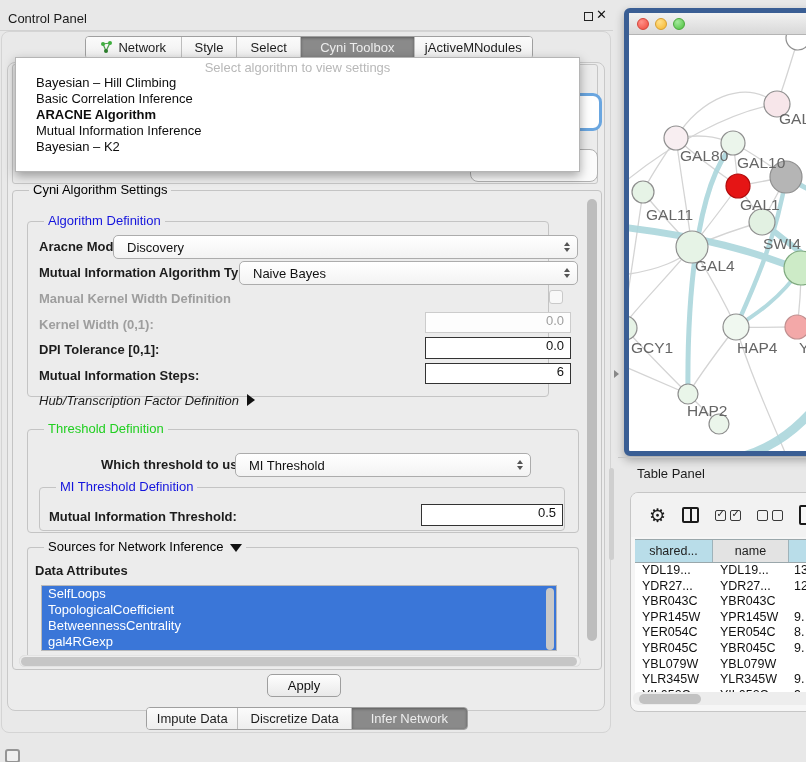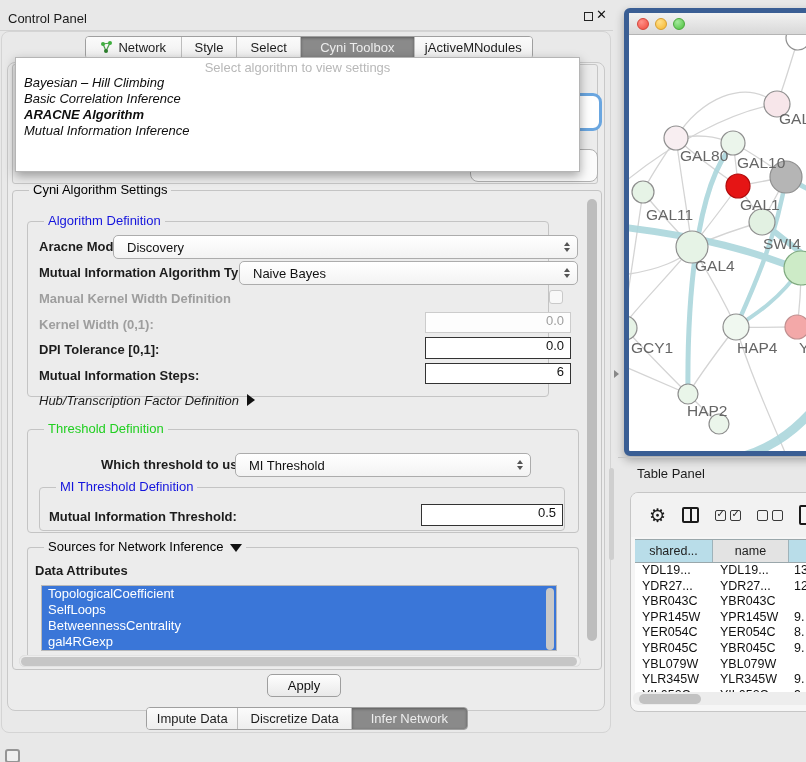--- a/index.html
+++ b/index.html
@@ -19,21 +19,21 @@
   
   .segbar { display:flex; height:23px; border:1px solid #9f9f9f; border-radius:4px; overflow:hidden; background:#f6f6f6; z-index:5; }
   .seg { display:flex; align-items:center; justify-content:center; gap:5px; font-size:13px; color:#1d1d1d; border-right:1px solid #bdbdbd; background:linear-gradient(#fbfbfb,#eeeeee); }
   .seg:last-child { border-right:none; }
   .seg.sel { background:#8a8a8a; color:#ededed; box-shadow:inset 0 1px 3px rgba(0,0,0,.35); }
   .top-tabs { left:85px; top:36px; width:448px; }
 
   
   .dropdown { left:15px; top:57px; width:565px; height:115px; background:#ffffff; border:1px solid #b5b5b5; box-shadow:0 4px 10px rgba(0,0,0,.35); z-index:50; }
   .dd-placeholder { text-align:center; font-size:13px; color:#b8b8b8; height:15px; line-height:15px; margin-top:2px; }
-  .dd-item { font-size:13px; color:#0d0d0d; height:16px; line-height:16px; padding-left:8px;font-style:italic; }
+  .dd-item { font-size:13px; color:#0d0d0d; height:16px; line-height:16px; padding-left:20px; }
   .dd-item.sel { font-weight:bold; }
 
   
   .frag-group { left:12px; top:64px; width:586px; height:120px; border:1px solid #c6c6c6; border-radius:3px; z-index:1; }
   .frag-combo-blue { left:520px; top:93px; width:82px; height:38px; border:3px solid #6aa6e0; border-radius:9px; background:#fff; z-index:1; }
   .frag-combo { left:470px; top:149px; width:128px; height:33px; border:1px solid #b0b0b0; border-radius:8px; background:#fbfbfb; z-index:1; }
 
   
   .groupbox { position:absolute; border:1px solid #c4c4c4; border-radius:4px; }
   .legend { position:absolute; top:-9px; left:16px; background:#ececec; padding:0 4px; font-size:13px; white-space:nowrap; }
@@ -150,20 +150,21 @@
   <div class="abs frag-group"></div>
   <div class="abs frag-combo-blue"></div>
   <div class="abs frag-combo"></div>
 
   <div class="abs dropdown">
     <div class="dd-placeholder">Select algorithm to view settings</div>
     <div class="dd-item">Bayesian – Hill Climbing</div>
     <div class="dd-item">Basic Correlation Inference</div>
     <div class="dd-item sel">ARACNE Algorithm</div>
     <div class="dd-item">Mutual Information Inference</div>
+    <div class="dd-item">Bayesian – K2</div>
   </div>
 
   <div class="groupbox" style="left:12px; top:190px; width:590px; height:480px; background:#ececec;">
     <span class="legend">Cyni Algorithm Settings</span>
 
     <div class="groupbox" style="left:14px; top:30px; width:522px; height:176px;">
       <span class="legend blue">Algorithm Definition</span>
     </div>
     <span class="lbl" style="left:26px; top:48px;">Aracne Mode:</span>
     <div class="combo" style="left:100px; top:44px; width:465px; height:24px;">
@@ -219,22 +220,22 @@
       <span>0.5</span>
     </div>
 
     <div class="groupbox" style="left:14px; top:356px; width:552px; height:118px; border-bottom:none;">
       <span class="legend">
         <span>Sources for Network Inference</span><span class="tri-down"></span>
       </span>
     </div>
     <span class="lbl" style="left:22px; top:372px;">Data Attributes</span>
     <div class="attr-list" style="left:28px; top:394px; width:516px; height:66px;">
+      <div class="attr-item">SelfLoops</div>
       <div class="attr-item">TopologicalCoefficient</div>
-      <div class="attr-item">SelfLoops</div>
       <div class="attr-item">BetweennessCentrality</div>
       <div class="attr-item">gal4RGexp</div>
       <div class="list-vscroll"></div>
     </div>
 
     <div class="vscroll-track" style="left:573px; top:6px; height:452px;">
       <div class="vscroll-thumb" style="top:2px; height:442px;"></div>
     </div>
     <div class="hscroll-track" style="left:6px; top:464px; width:562px;">
       <div class="hscroll-thumb" style="left:2px; width:556px;"></div>

